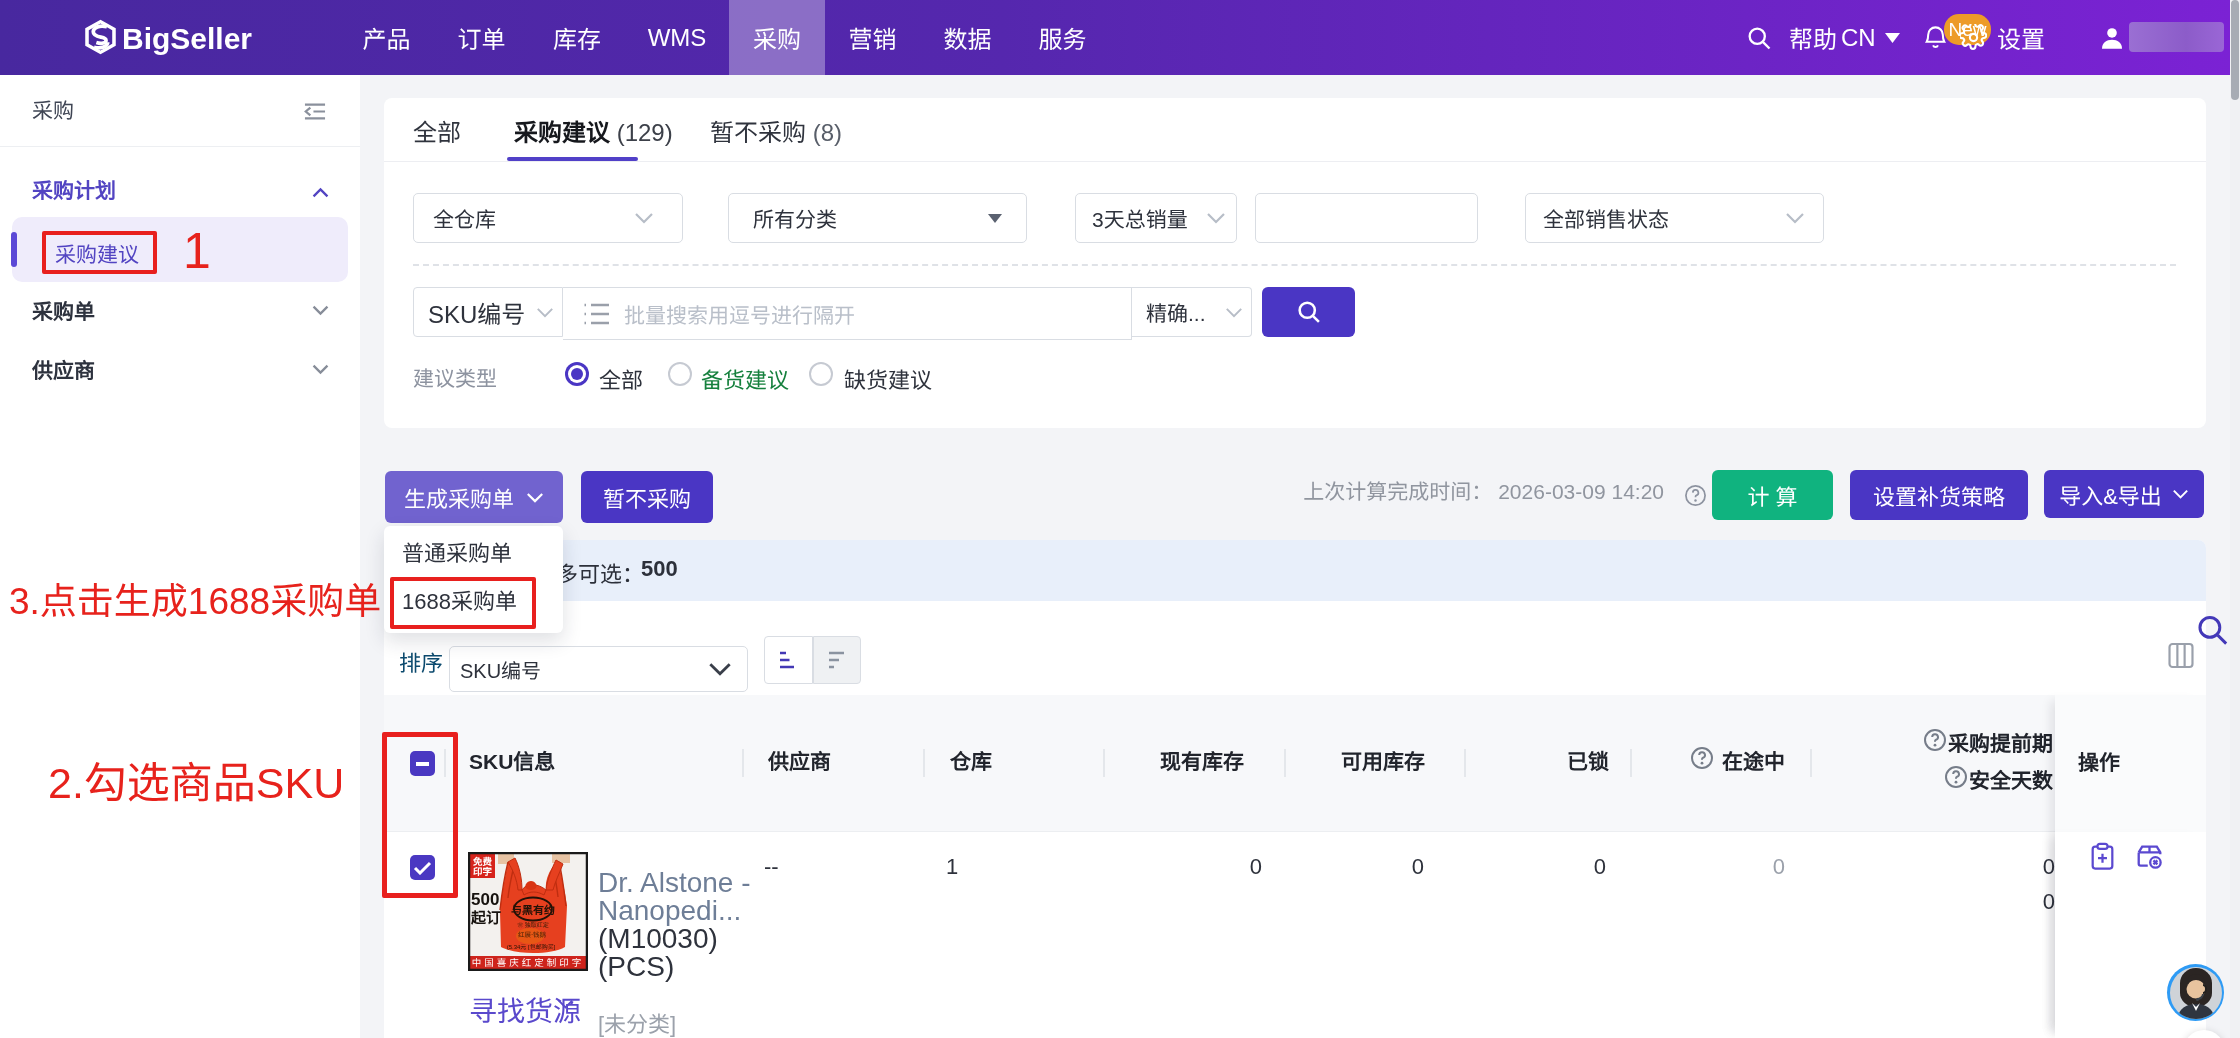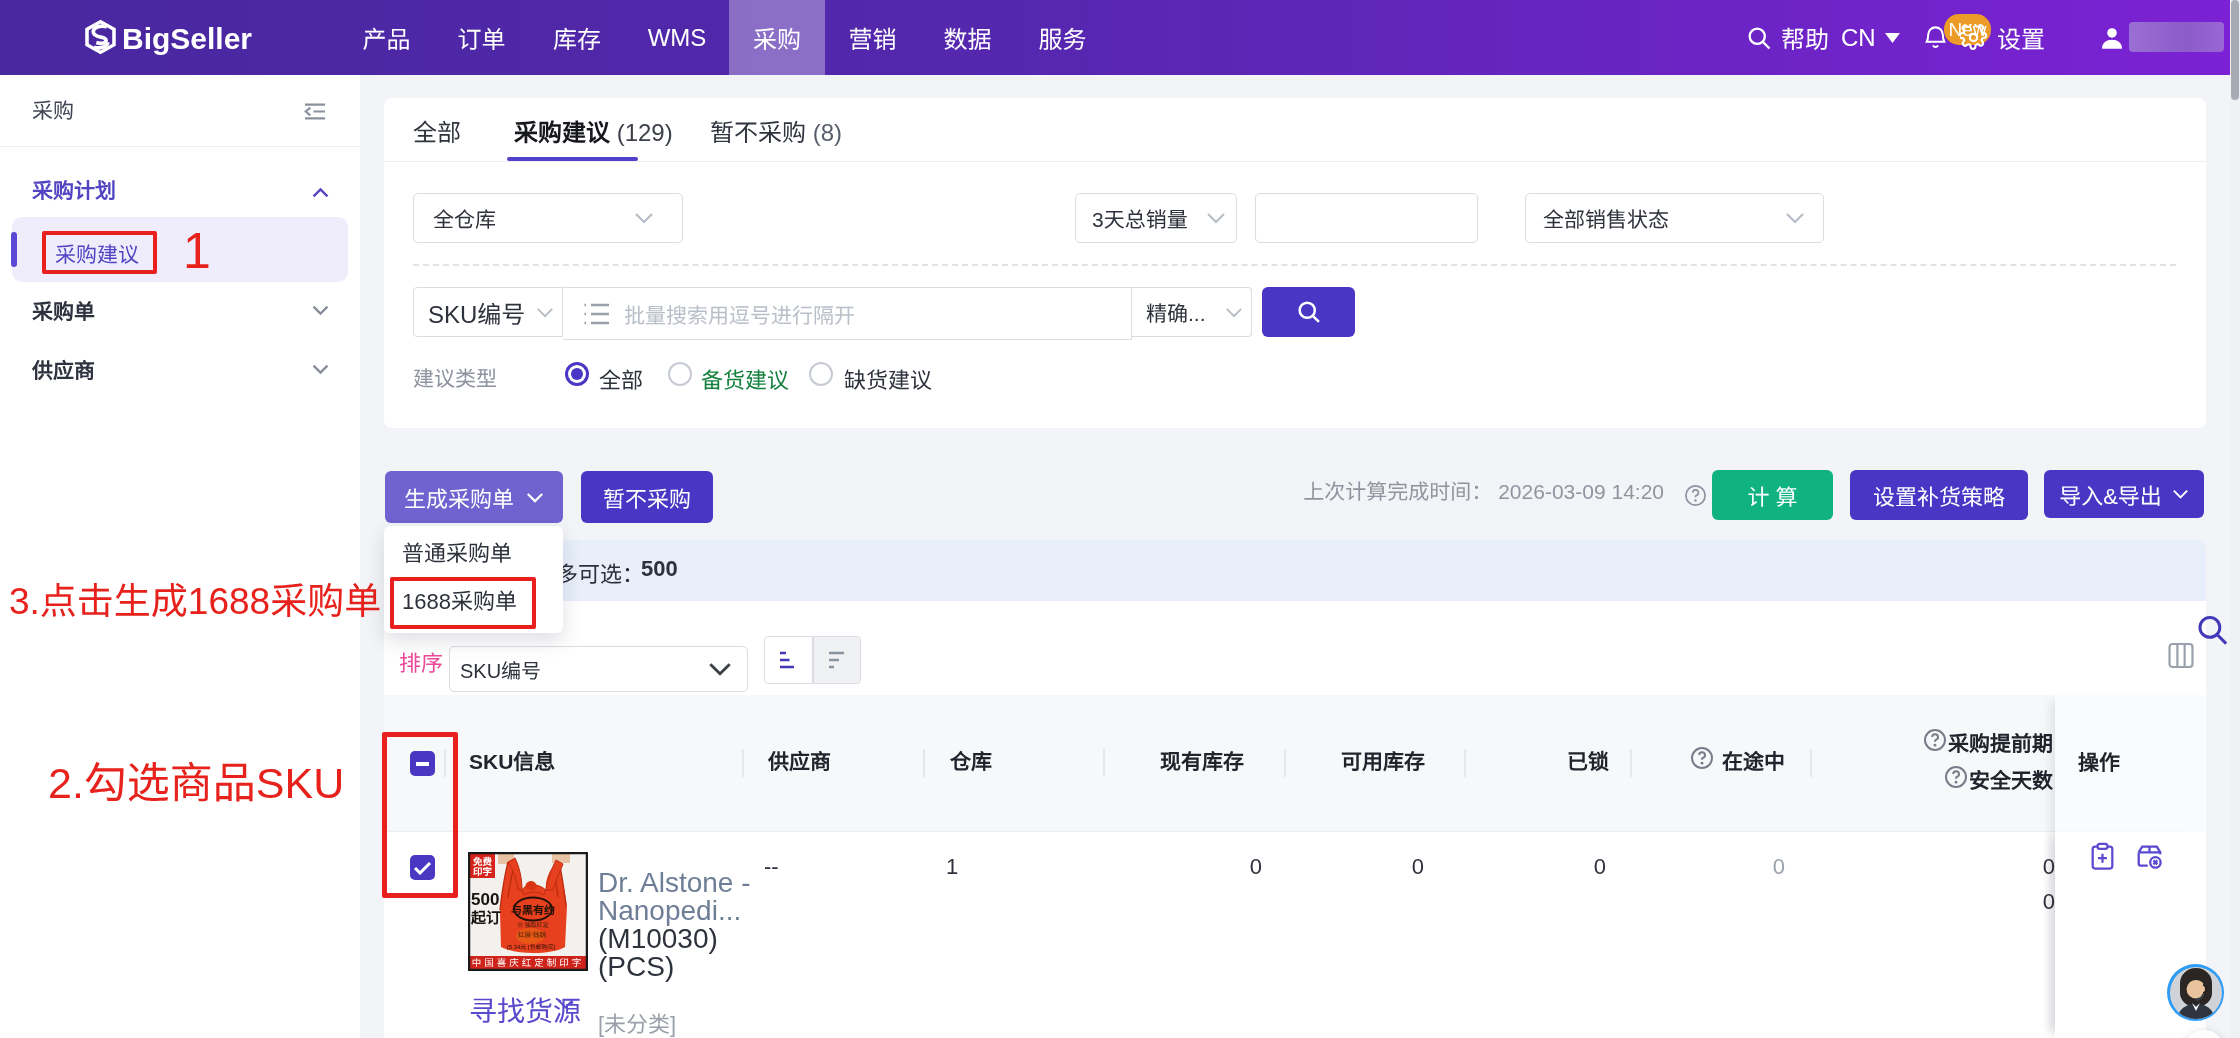--- a/index.html
+++ b/index.html
@@ -64,20 +64,25 @@
   <div style="position:absolute;left:29px;top:15px;font-size:24px;color:#2f333d">全部</div>
   <div style="position:absolute;left:130px;top:15px;font-size:24px;color:#16181d"><b>采购建议</b> <span style="color:#3c4049">(129)</span></div>
   <div style="position:absolute;left:326px;top:15px;font-size:24px;color:#2f333d">暂不采购 <span style="color:#585e69">(8)</span></div>
   <div style="position:absolute;left:123px;top:59px;width:131px;height:4px;background:#5140c8;border-radius:2px"></div>
 
   <div class="sel" style="left:29px;top:95px;width:270px;height:50px;padding-left:19px">全仓库
     <svg style="position:absolute;right:28px" width="20" height="12" viewBox="0 0 20 12" fill="none" stroke="#b7bdc7" stroke-width="2.2">
         <path d="M2 2 L10 10 L18 2"></path>
       </svg>
   </div>
+  <div class="sel" style="left:344px;top:95px;width:299px;height:50px;padding-left:24px">所有分类
+    <svg style="position:absolute;right:24px" width="14" height="9" viewBox="0 0 14 9">
+        <path d="M0 0 H14 L7 9 Z" fill="#5a6170"></path>
+      </svg>
+  </div>
   <div class="sel" style="left:691px;top:95px;width:162px;height:50px;padding-left:16px">3天总销量
     <svg style="position:absolute;right:10px" width="20" height="12" viewBox="0 0 20 12" fill="none" stroke="#b7bdc7" stroke-width="2.2">
         <path d="M2 2 L10 10 L18 2"></path>
       </svg>
   </div>
   <div class="sel" style="left:871px;top:95px;width:223px;height:50px"></div>
   <div class="sel" style="left:1141px;top:95px;width:299px;height:50px;padding-left:17px">全部销售状态
     <svg style="position:absolute;right:18px" width="20" height="12" viewBox="0 0 20 12" fill="none" stroke="#b7bdc7" stroke-width="2.2">
         <path d="M2 2 L10 10 L18 2"></path>
       </svg>
@@ -137,21 +142,21 @@
     <svg style="margin-left:10px" width="17" height="10" viewBox="0 0 20 12" fill="none" stroke="#fff" stroke-width="2.4">
         <path d="M2 2 L10 10 L18 2"></path>
       </svg>
   </div>
 </div>
 <div id="card2">
   <div id="bluebar"></div>
   <div style="position:absolute;left:150px;top:16px;font-size:22px;color:#2c303a">最多可选：</div>
     <div style="position:absolute;left:257px;top:16px;font-size:22px;font-weight:600;color:#2c303a">500</div>
 
-  <div style="position:absolute;left:15px;top:105px;font-size:22px;color:#ec4899">排序</div>
+  <div style="position:absolute;left:15px;top:105px;font-size:22px;color:#0c4a6e">排序</div>
   <div class="sel" style="left:65px;top:106px;width:299px;height:46px;padding-left:10px;font-size:20px">SKU编号
     <svg style="position:absolute;right:15px" width="24px" height="14" viewBox="0 0 22 13" fill="none" stroke="#3a3f4a" stroke-width="2.6">
         <path d="M2 2 L11 11 L20 2"></path>
       </svg>
   </div>
   <div class="sel" style="left:380px;top:96px;width:49px;height:48px;border-radius:4px 0 0 4px">
     <svg style="margin:auto" width="24" height="24" viewBox="0 0 24 24" fill="none" stroke="#4338b5" stroke-width="2.6">
         <path d="M3 5 H9 M3 12 H12.5 M3 19 H17"></path>
       </svg>
   </div>
@@ -316,21 +321,21 @@
   <div class="navitem" style="left:625px;width:104px">WMS</div>
   <div class="navitem active" style="left:729px;width:96px">采购</div>
   <div class="navitem" style="left:825px;width:95px">营销</div>
   <div class="navitem" style="left:920px;width:95px">数据</div>
   <div class="navitem" style="left:1015px;width:95px">服务</div>
   <div class="nvr" style="left:1745px">
     <svg width="28" height="28" viewBox="0 0 24 24" fill="none" stroke="#fff" stroke-width="2">
         <circle cx="10.5" cy="10.5" r="6.5"></circle>
         <path d="M15.5 15.5 L21 21"></path>
       </svg>
-    <span style="margin-left:8px">帮助</span>
+    <span style="margin-left:16px">帮助</span>
   </div>
   <div class="nvr" style="left:1841px">CN
     <svg style="margin-left:9px" width="15" height="10" viewBox="0 0 12 8">
         <path d="M0 0 H12 L6 8 Z" fill="#fff"></path>
       </svg>
   </div>
   <div class="nvr" style="left:1922px">
     <svg width="27" height="27" viewBox="0 0 24 24" fill="none" stroke="#fff" stroke-width="1.8">
         <path d="M12 3 a6.5 6.5 0 0 1 6.5 6.5 c0 3.1.6 5 1.3 6.2 H4.2 c.7-1.2 1.3-3.1 1.3-6.2 A6.5 6.5 0 0 1 12 3 Z"></path>
         <path d="M9.8 19 a2.4 2.4 0 0 0 4.4 0"></path>

